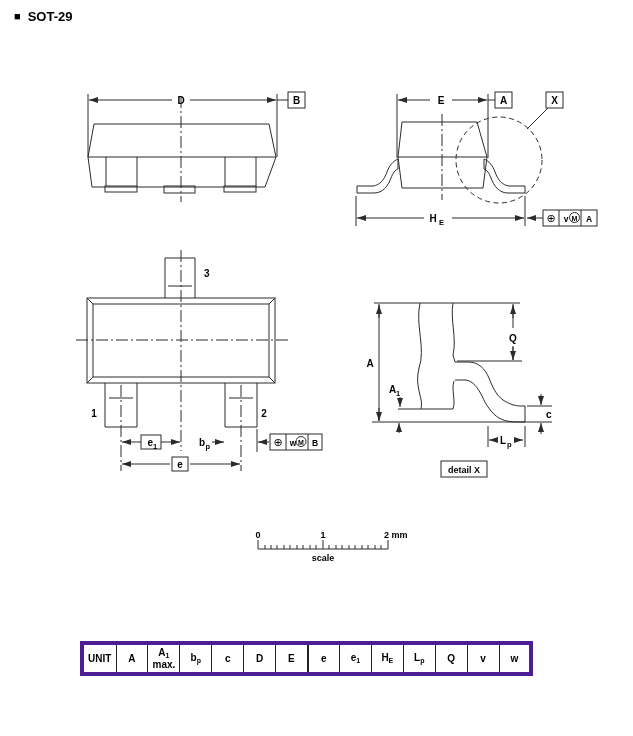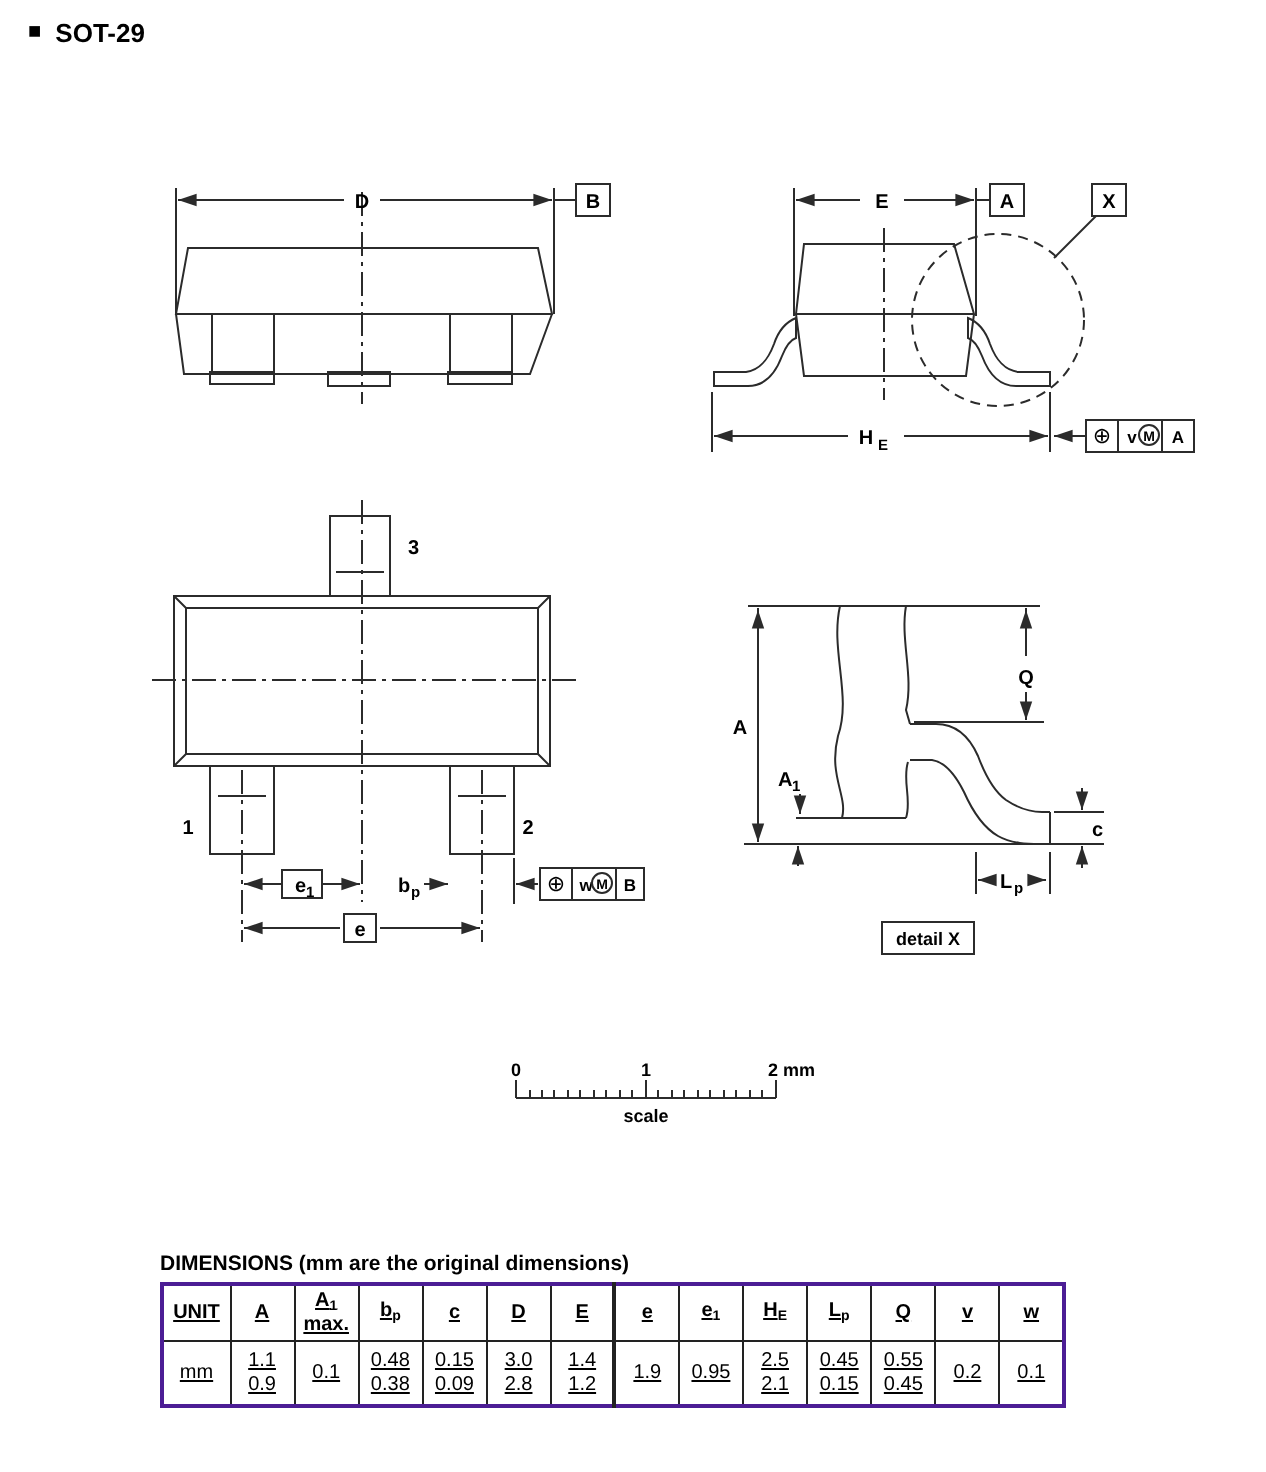--- a/index.html
+++ b/index.html
@@ -19,21 +19,21 @@
   .sm{font:bold 9px "Liberation Sans",sans-serif;fill:#000;}
   .fr{font:bold 8.5px "Liberation Sans",sans-serif;fill:#000;}
   .sym{font:11px "DejaVu Sans",sans-serif;fill:#000;}
   .cap{font:bold 9px "Liberation Sans",sans-serif;fill:#000;}
   
   #tblTitle{position:absolute;left:80px;top:626px;font-weight:bold;font-size:10.5px;}
   #dimTable{position:absolute;left:80px;top:641px;width:453px;border-collapse:collapse;
             table-layout:fixed;font-size:10px;}
   #dimTable th,#dimTable td{border:1px solid #222;text-align:center;vertical-align:middle;
             padding:0;font-weight:bold;}
-  #dimTable{border:2px solid #4c1d95;text-decoration:underline;}
+  #dimTable{border:4px solid #4c1d95;}
   #dimTable th{height:27px;line-height:1.1;}
   #dimTable td{height:31px;font-weight:normal;}
   #dimTable td.val{white-space:pre-line;line-height:1.2;}
   #dimTable sub{font-size:7px;vertical-align:-2px;}
   #dimTable .note{font-size:10px;}
   #dimTable .sep{border-right:2px solid #222;}
 </style>
 </head>
 <body>
 
@@ -197,21 +197,20 @@
       <line class="ln" x1="258" y1="549" x2="388" y2="549"></line>
       <path class="ln" d="M258,540 L258,549 M323,540 L323,549 M388,540 L388,549"></path>
       <path class="ln" d="M265,545 L265,549 M271,545 L271,549 M277,545 L277,549 M284,545 L284,549 M290,545 L290,549 M297,545 L297,549 M303,545 L303,549 M310,545 L310,549 M316,545 L316,549 M329,545 L329,549 M336,545 L336,549 M342,545 L342,549 M349,545 L349,549 M355,545 L355,549 M362,545 L362,549 M368,545 L368,549 M375,545 L375,549 M381,545 L381,549"></path>
       <text class="sm" x="258" y="538" text-anchor="middle">0</text>
       <text class="sm" x="323" y="538" text-anchor="middle">1</text>
       <text class="sm" x="384" y="538">2 mm</text>
       <text class="sm" x="323" y="561" text-anchor="middle">scale</text>
     </g>
   </svg>
 
-  <div id="tblTitle">DIMENSIONS (mm are the original dimensions)</div>
   <table id="dimTable">
     <colgroup>
       <col style="width:34px">
         <col>
         <col>
         <col>
         <col>
         <col>
         <col>
         <col>
@@ -232,39 +231,15 @@
       <th><span>D</span></th>
       <th class="sep"><span>E</span></th>
       <th><span>e</span></th>
       <th><span>e</span><sub>1</sub></th>
       <th><span>H</span><sub>E</sub></th>
       <th><span>L</span><sub>p</sub></th>
       <th><span>Q</span></th>
       <th><span>v</span></th>
       <th><span>w</span></th>
     </tr>
-    <tr>
-      <td>mm</td>
-      <td class="val">1.1
-0.9</td>
-      <td class="val">0.1</td>
-      <td class="val">0.48
-0.38</td>
-      <td class="val">0.15
-0.09</td>
-      <td class="val">3.0
-2.8</td>
-      <td class="val sep">1.4
-1.2</td>
-      <td class="val">1.9</td>
-      <td class="val">0.95</td>
-      <td class="val">2.5
-2.1</td>
-      <td class="val">0.45
-0.15</td>
-      <td class="val">0.55
-0.45</td>
-      <td class="val">0.2</td>
-      <td class="val">0.1</td>
-    </tr>
   </tbody>
     </table>
 </div>
 
 </body></html>

